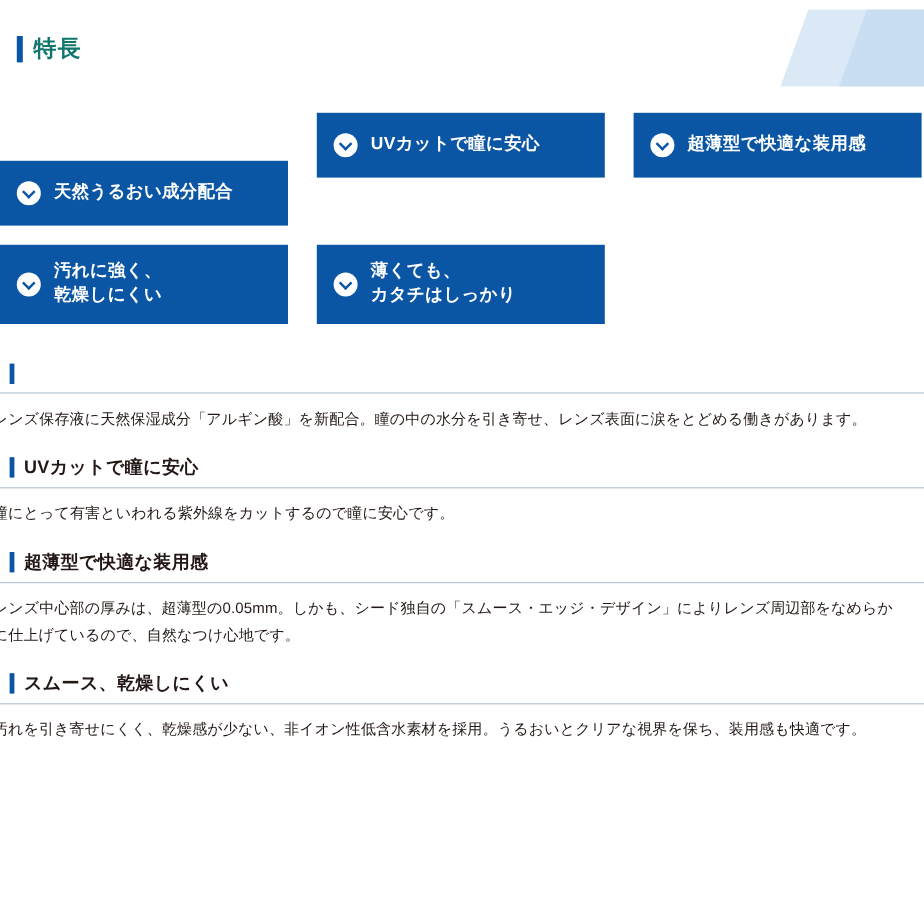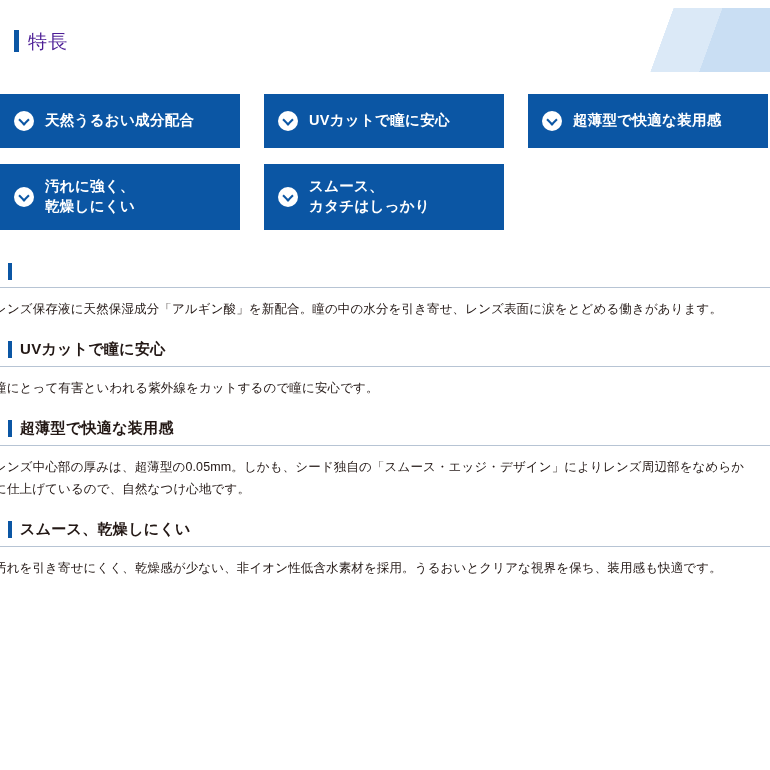--- a/index.html
+++ b/index.html
@@ -61,23 +61,23 @@
     align-items: center;
   }
   .header-bar {
     width: 5px;
     height: 22px;
     background: #0b56a4;
     margin-right: 9px;
   }
   .header-title {
     font-size: 19px;
-    font-weight: normal;
+    font-weight: bold;
     letter-spacing: 0.06em;
-    color: #4c1d95;
+    color: #0f766e;
     line-height: 1;
   }
   .header-rule {
     position: absolute;
     left: 0;
     bottom: 0;
     width: 770px;
     height: 1px;
     background: #ffffff;
   }
@@ -99,21 +99,21 @@
     color: #ffffff;
     height: 54px;
     display: flex;
     align-items: center;
     box-sizing: border-box;
     padding: 0 10px 0 14px;
   }
   .feat.tall {
     height: 66px;
   }
-  .feat-a { width: 240px; margin-left: 0; }
+  .feat-a { width: 240px; margin-left: 0; margin-top: 40px; }
   .feat-b { width: 240px; }
   .feat-c { width: 240px; }
   .feat-d { width: 240px; }
   .feat-e { width: 240px; }
   .chev {
     flex: 0 0 auto;
     width: 20px;
     height: 20px;
     border-radius: 50%;
     background: #ffffff;
@@ -216,21 +216,21 @@
       </div>
     </div>
     <div class="feat-row row2">
       <div class="feat feat-d tall">
         <span class="chev"></span>
         <span class="feat-label">汚れに強く、
 乾燥しにくい</span>
       </div>
       <div class="feat feat-e tall">
         <span class="chev"></span>
-        <span class="feat-label">スムース、
+        <span class="feat-label">薄くても、
 カタチはしっかり</span>
       </div>
     </div>
   </div>
 
   <div class="sections">
 
     <div class="section">
       <div class="sec-head">
         <div class="sec-bar"></div>

